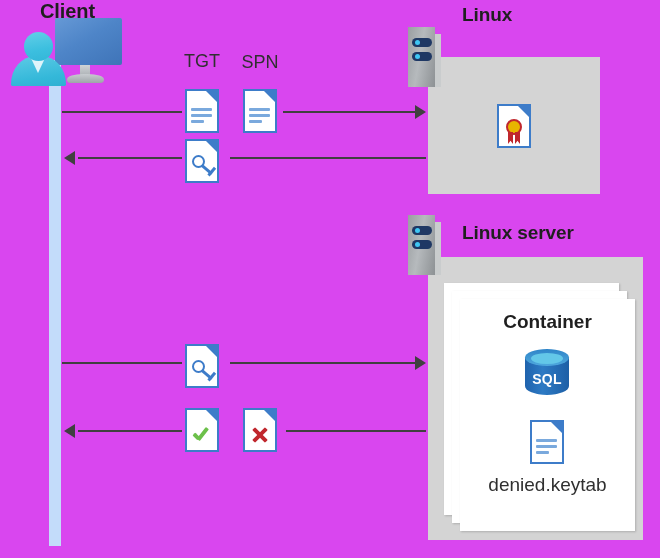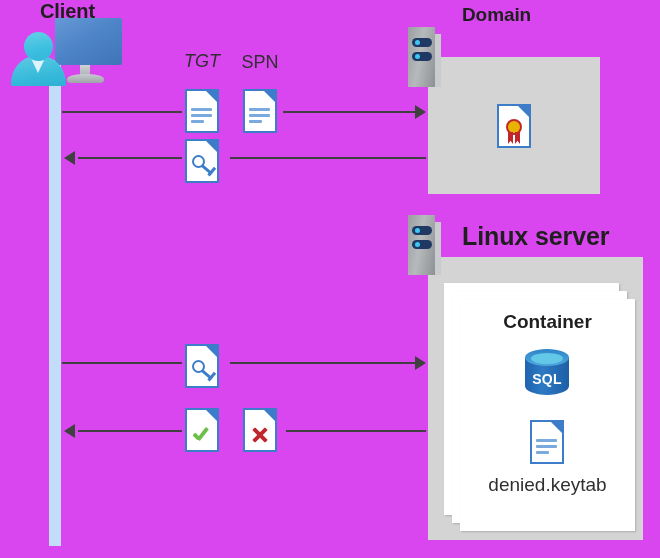--- a/index.html
+++ b/index.html
@@ -69,21 +69,21 @@
   }
 
   
   .title {
     font-weight: bold;
     color: #1f1f1f;
     letter-spacing: -0.1px;
   }
   .title-client { left: 40px; top: 0px; font-size: 20px; }
   .title-dc     { left: 462px; top: 2px; font-size: 19px; line-height: 25px; width: 160px; }
-  .title-linux  { left: 462px; top: 222px; font-size: 25px; }
+  .title-linux  { left: 462px; top: 222px; font-size: 19px; }
 
   
   .panel { background: #d4d4d4; }
   .panel-dc    { left: 428px; top: 57px;  width: 172px; height: 137px; }
   .panel-linux { left: 428px; top: 257px; width: 215px; height: 283px; }
 
   
   .server-icon { width: 33px; height: 60px; }
   .server-body {
     left: 0; top: 0;
@@ -331,21 +331,21 @@
     <div class="abs monitor-screen"></div>
     <div class="abs monitor-neck"></div>
     <div class="abs monitor-base"></div>
     <div class="abs person-body"></div>
     <div class="abs person-collar"></div>
     <div class="abs person-head"></div>
   </div>
 
   <div class="abs panel panel-dc"></div>
   <div class="abs title title-dc">
-    <div>Domain</div>
+    <div>Linux</div>
   </div>
   <div class="abs server-icon srv-dc">
     <div class="abs server-shadow"></div>
     <div class="abs server-body"></div>
     <div class="abs server-bar b1"></div>
     <div class="abs server-bar b2"></div>
     <div class="abs server-dot d1"></div>
     <div class="abs server-dot d2"></div>
   </div>
 
@@ -386,21 +386,21 @@
     <div class="abs doc-line l1"></div>
     <div class="abs doc-line l2"></div>
     <div class="abs doc-line l3"></div>
   </div>
   <div class="abs keytab-label">denied.keytab</div>
 
   <div class="abs arrow-line" style="left:62px; top:111px; width:120px;"></div>
   <div class="abs arrow-line" style="left:283px; top:111px; width:133px;"></div>
   <div class="abs arrow-head right" style="left:415px; top:105px;"></div>
 
-  <div class="abs doc-label" style="left:180px; top:51px; width:44px;font-style:italic;">TGT</div>
+  <div class="abs doc-label" style="left:180px; top:51px; width:44px;">TGT</div>
   <div class="abs doc" style="left:185px; top:89px;">
     <div class="abs doc-page"></div>
     <div class="abs doc-fold-edge"></div>
     <div class="abs doc-line l1"></div>
     <div class="abs doc-line l2"></div>
     <div class="abs doc-line l3"></div>
   </div>
 
   <div class="abs doc-label" style="left:237px; top:52px; width:46px;">SPN</div>
   <div class="abs doc" style="left:243px; top:89px;">

